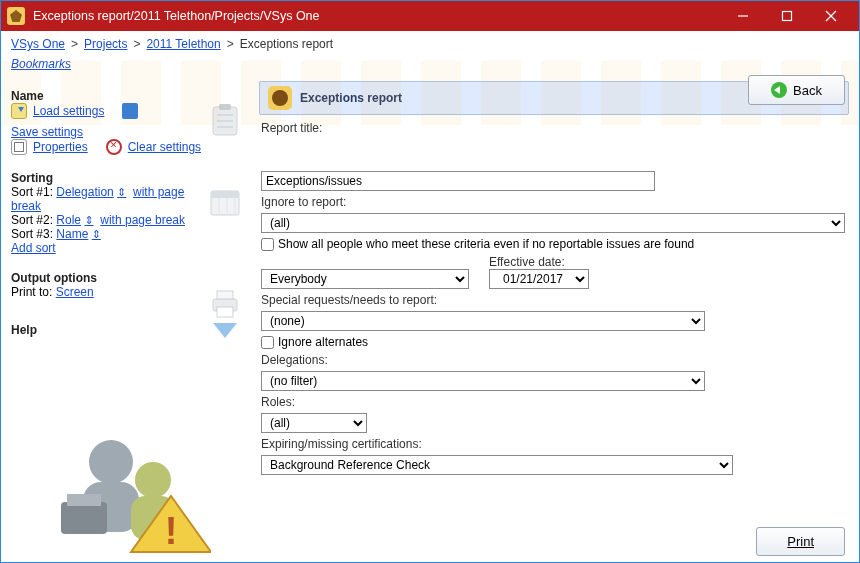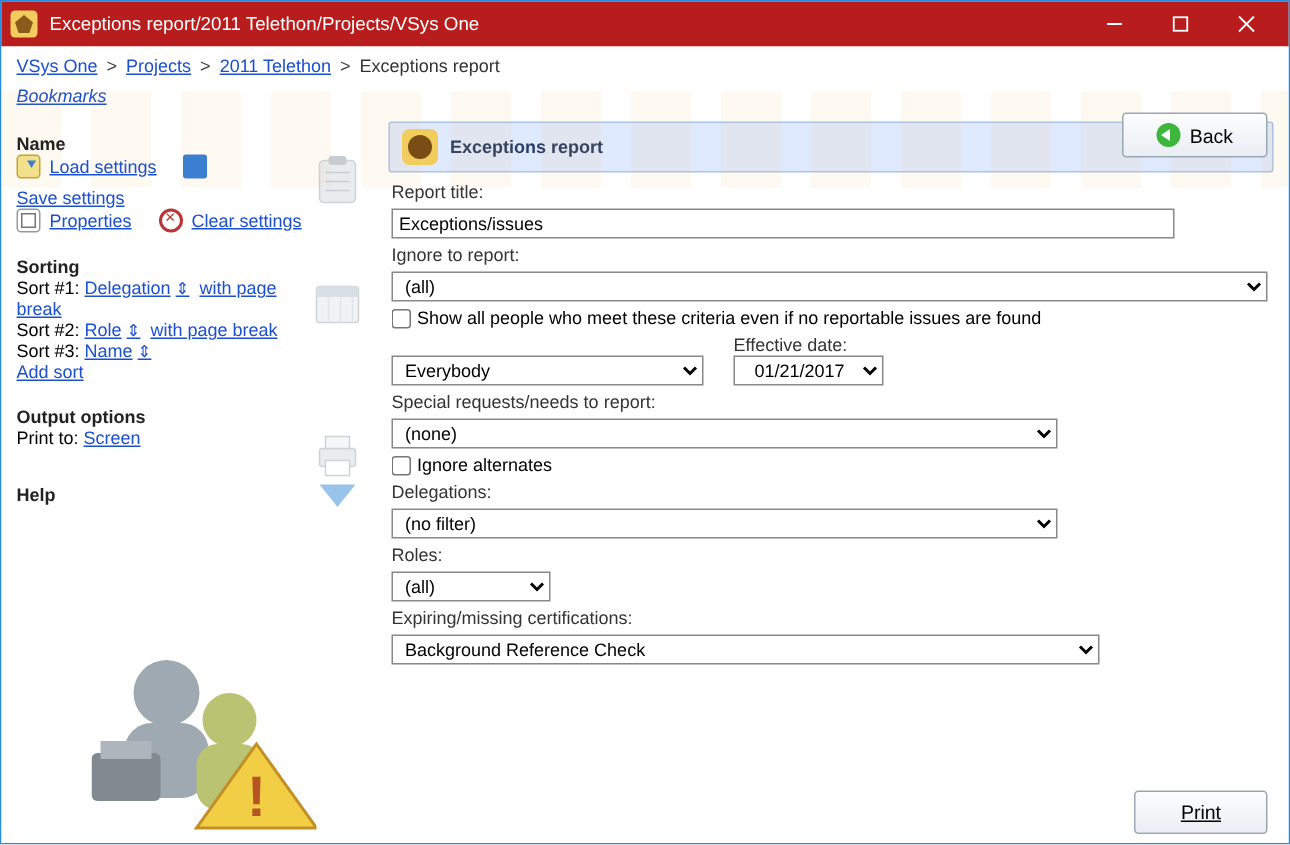--- a/index.html
+++ b/index.html
@@ -40,21 +40,21 @@
   .big-icon { width:36px; height:36px; opacity:.55; position:absolute; right:6px; }
   .side-block { position:relative; padding-right:42px; }
   .updown { font-size:11px; color:#1a4fd0; }
   .main { flex:1; display:flex; flex-direction:column; }
   .main-header { background:#dfeaff; border:1px solid #aac3ea; border-radius:2px; padding:4px 8px; font-weight:bold; color:#2b3e66; display:flex; align-items:center; gap:8px; }
   .main-header .hicon { width:24px; height:24px; background:#f2cc5c; border-radius:5px; position:relative;}
   .main-header .hicon::after{content:""; position:absolute; inset:4px; background:#7a4d14; border-radius:50%;}
   .form { padding:6px 2px; display:flex; flex-direction:column; gap:4px; }
   .flabel { color:#333; }
   .finput, .fselect { border:1px solid #888; font-family:inherit; font-size:12px; padding:1px 4px; background:#fff; }
-  .finput { width:522px; height:20px; }
+  .finput { width:394px; height:20px;margin-top:32px; }
   .fselect { height:20px; }
   .row { display:flex; gap:20px; align-items:flex-end; }
   .chk { display:flex; align-items:center; gap:4px; }
   .chk input { margin:0; }
   .footer { display:flex; justify-content:flex-end; padding:6px 14px;text-decoration:underline; }
   .illus { position:absolute; left:60px; bottom:8px; width:150px; height:130px; opacity:.95; }
 </style>
 </head>
 <body>
 

